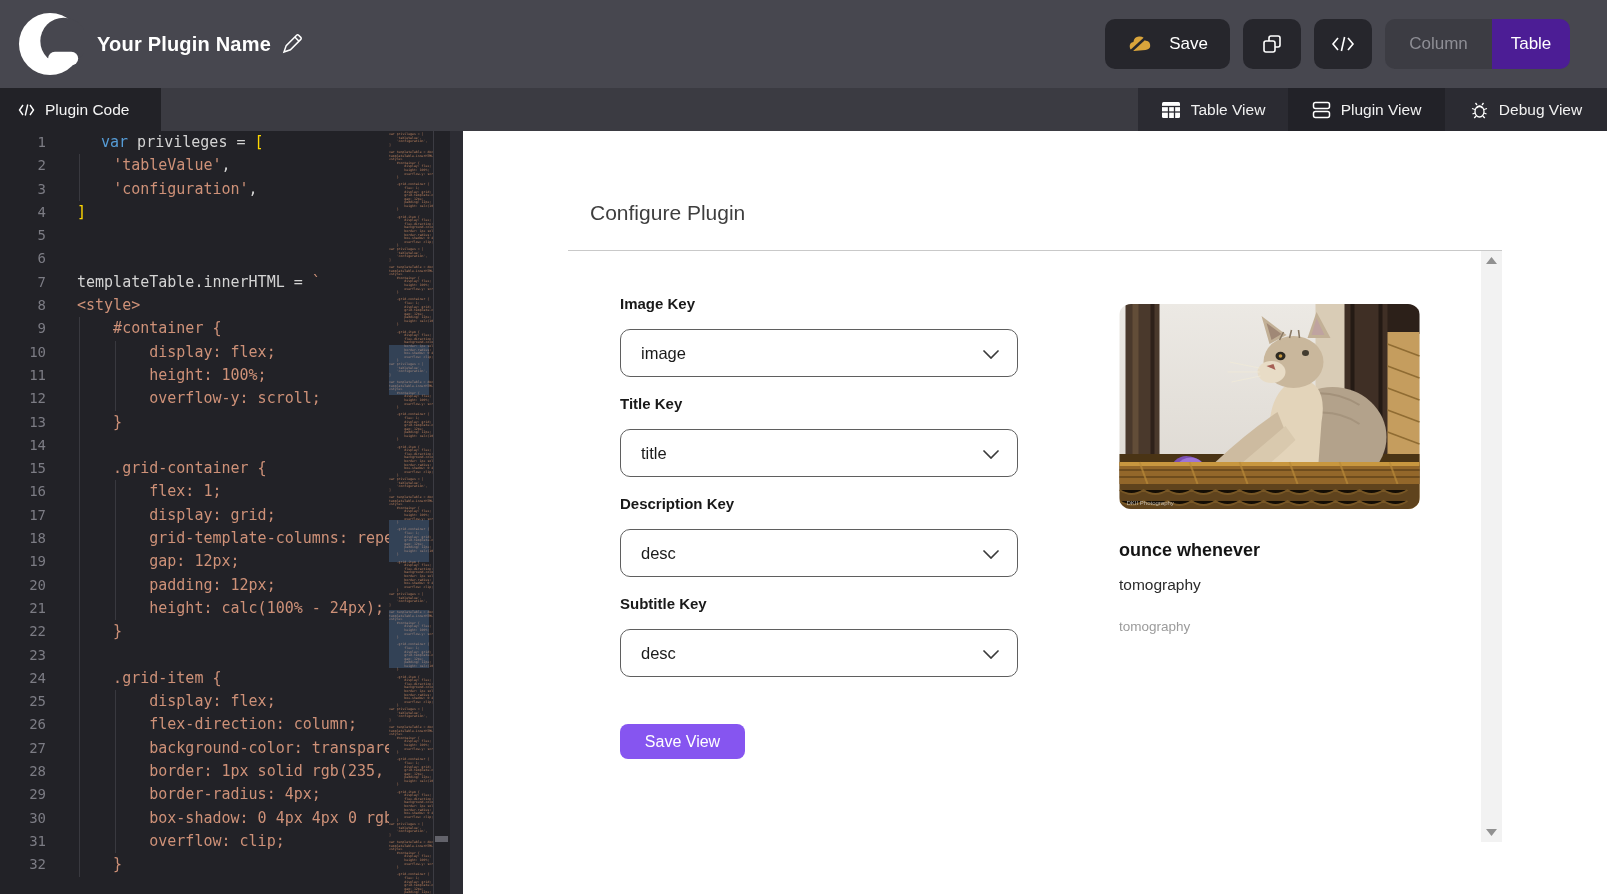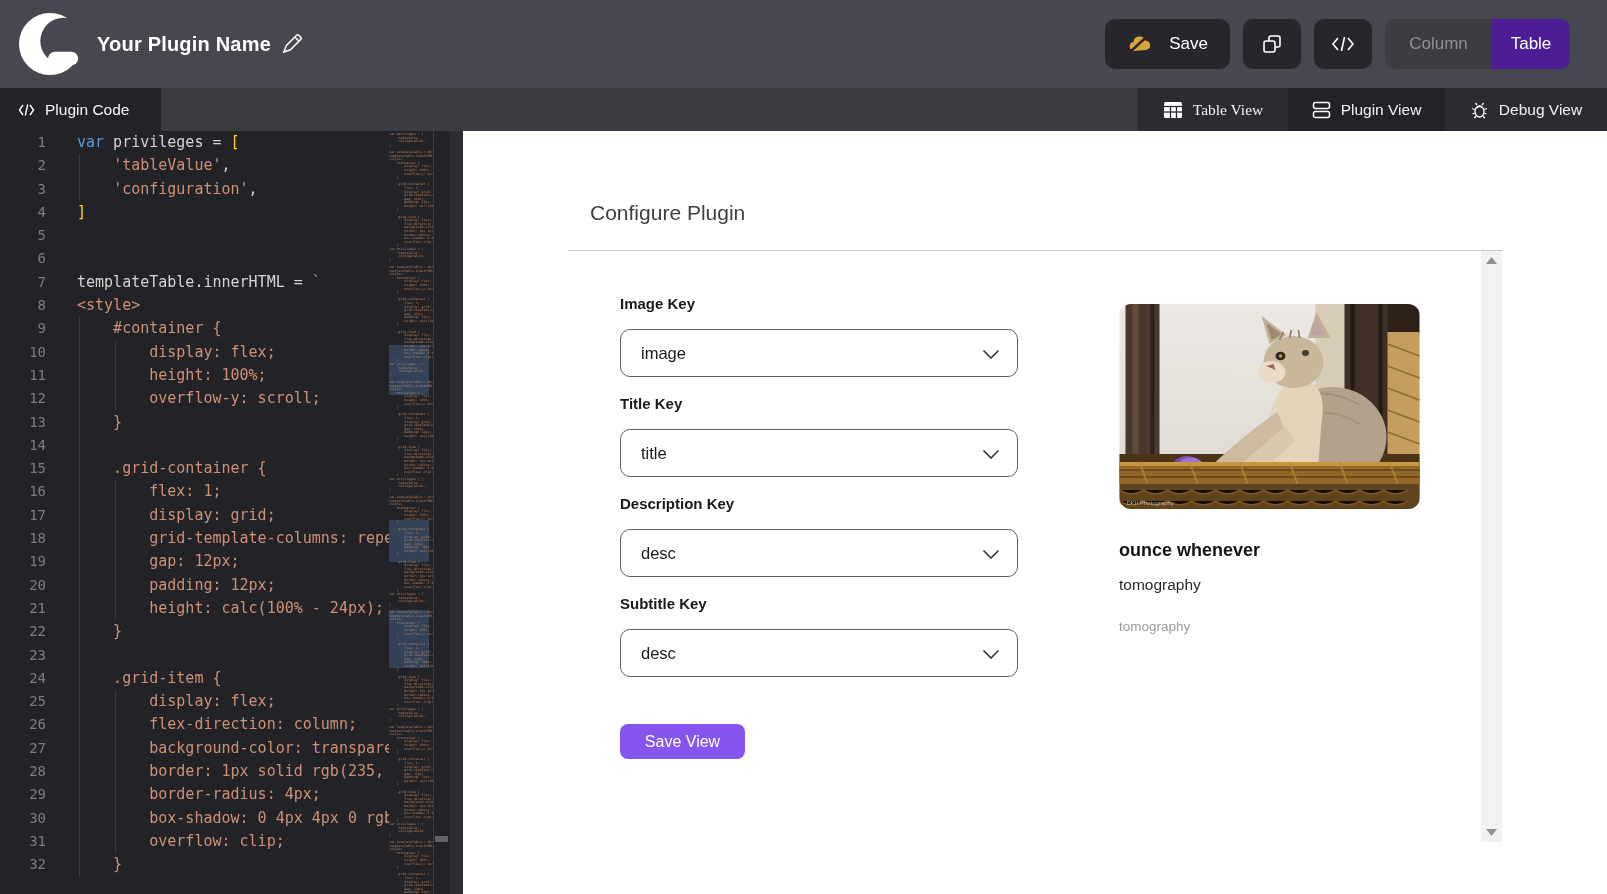--- a/index.html
+++ b/index.html
@@ -33,21 +33,21 @@
   .vtab-inactive{background:#2b2b32;}
   .vtab-active{background:#222228;}
 
   
   .editor{position:absolute;left:0;top:131px;width:463px;height:763px;background:#222227;
           overflow:hidden;font-family:"DejaVu Sans Mono","Liberation Mono",monospace;font-size:15px;}
   .cl{position:relative;height:23.3px;line-height:23.3px;white-space:pre;}
   .ln{position:absolute;left:0;top:0;width:46px;text-align:right;color:#7c7c84;font-size:14px;}
   .lc{position:absolute;left:77px;top:0;}
   .guide{position:absolute;top:0;bottom:0;width:1px;background:#39393f;}
-  .tk-k{color:#569cd6;} .tk-p{color:#d4d4d4;} .tk-s{color:#ce9178;} .tk-b{color:#ffd700;}
+  .tk-k{color:#569cd6;margin-left:24px;} .tk-p{color:#d4d4d4;} .tk-s{color:#ce9178;} .tk-b{color:#ffd700;}
   .minimap{position:absolute;left:389px;top:0;width:44px;height:763px;background:#222227;overflow:hidden;}
   .minimap pre{margin:0;padding-top:2px;font-family:"DejaVu Sans Mono",monospace;
                font-size:3.2px;line-height:3.6px;color:rgba(199,136,99,0.9);white-space:pre;}
   .mm-blue{position:absolute;left:389px;width:40px;background:rgba(96,150,210,0.28);}
   .mm-line{position:absolute;left:433px;top:0;bottom:0;width:1px;background:#3c3c43;}
   .ed-thumb{position:absolute;left:435px;top:705px;width:13px;height:6px;background:#62626a;cursor:pointer;}
   .sash{position:absolute;left:450px;top:0;width:13px;height:763px;background:#2c2c33;cursor:col-resize;}
 
   
   .panel{position:absolute;left:463px;top:131px;width:1144px;height:763px;background:#ffffff;}
@@ -120,21 +120,21 @@
   <div class="subbar">
     <div class="pc-tab">
       <svg width="17" height="14" viewBox="0 0 17 14" fill="none" stroke="#ffffff" stroke-width="1.4">
         <path d="M5 2 1.5 7 5 12"></path>
           <path d="M12 2l3.5 5L12 12"></path>
           <path d="M9.7 1.5 7.3 12.5"></path>
       </svg>
       <span>Plugin Code</span>
     </div>
     <div class="view-tabs" id="viewTabs">
-        <div class="vtab vtab-inactive" style="width: 150px; font-family: Liberation Serif, serif;">
+        <div class="vtab vtab-inactive" style="width: 150px;">
           <svg width="20" height="18" viewBox="0 0 20 18">
             <rect x="1" y="1" width="18" height="16" rx="1.5" fill="#ffffff"></rect>
             <g stroke="#2b2b32" stroke-width="1.3">
               <line x1="1" y1="5.5" x2="19" y2="5.5"></line>
               <line x1="1" y1="11" x2="19" y2="11"></line>
               <line x1="7.5" y1="5.5" x2="7.5" y2="17"></line>
               <line x1="13.5" y1="5.5" x2="13.5" y2="17"></line>
             </g>
           </svg>
           <span>Table View</span>

